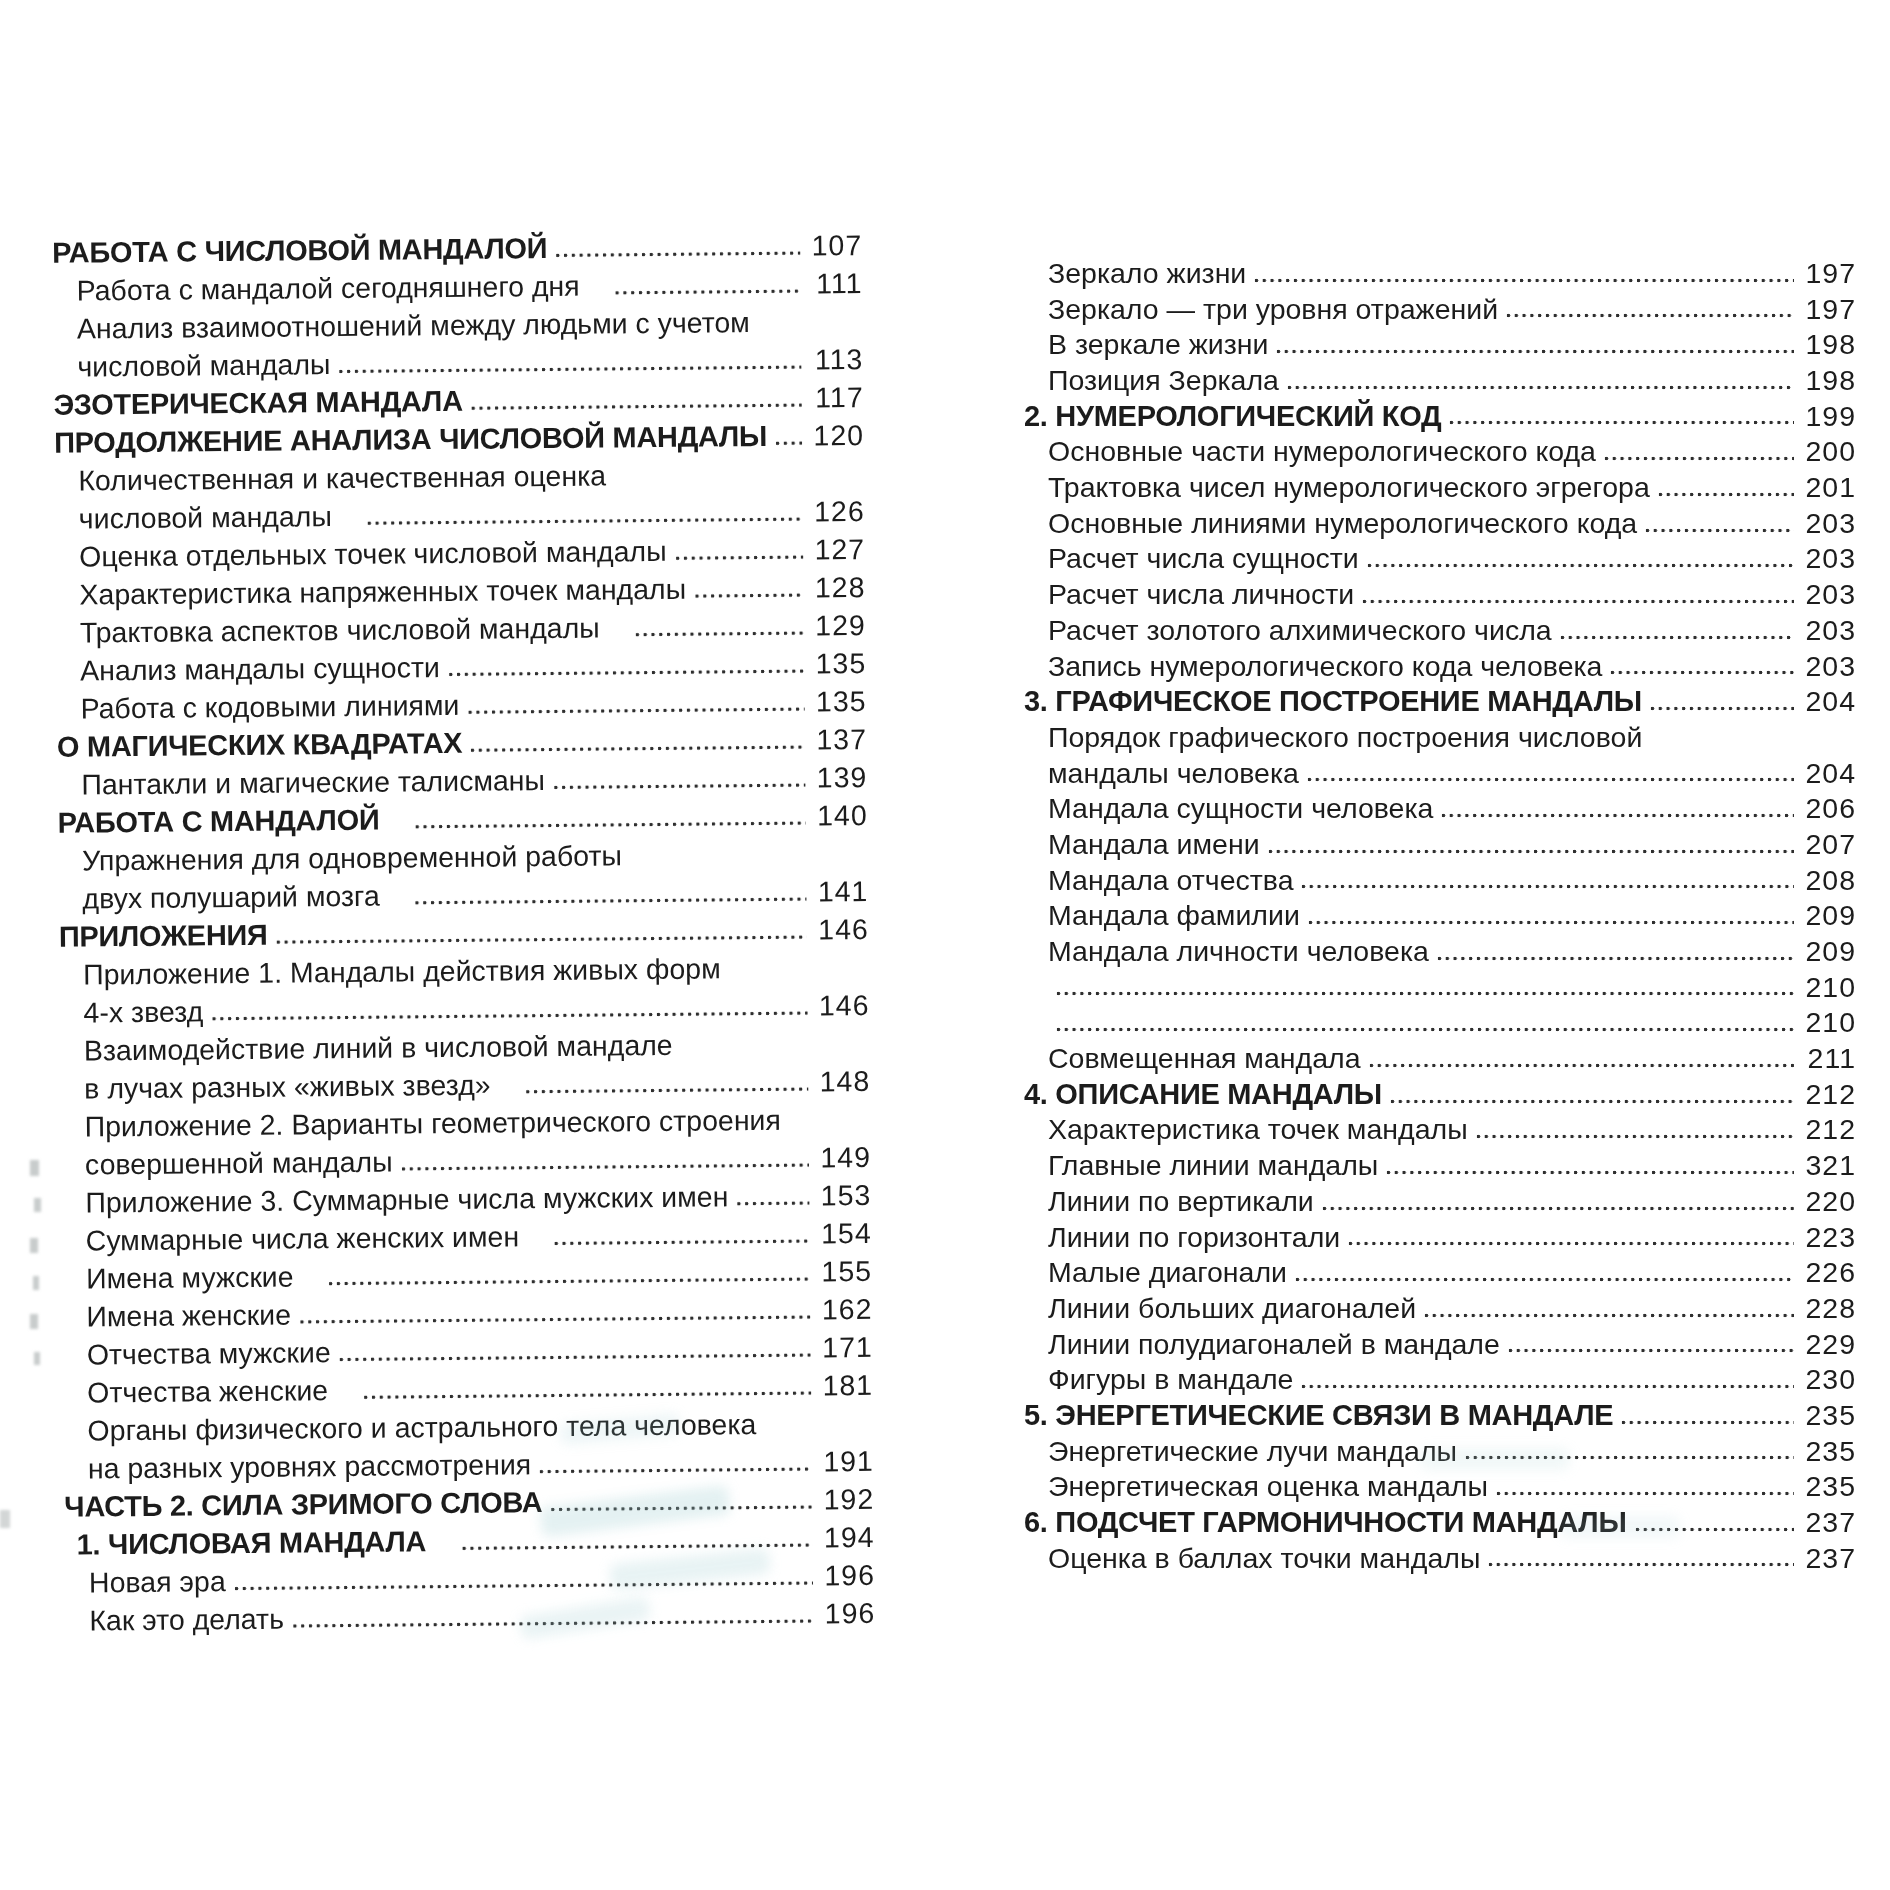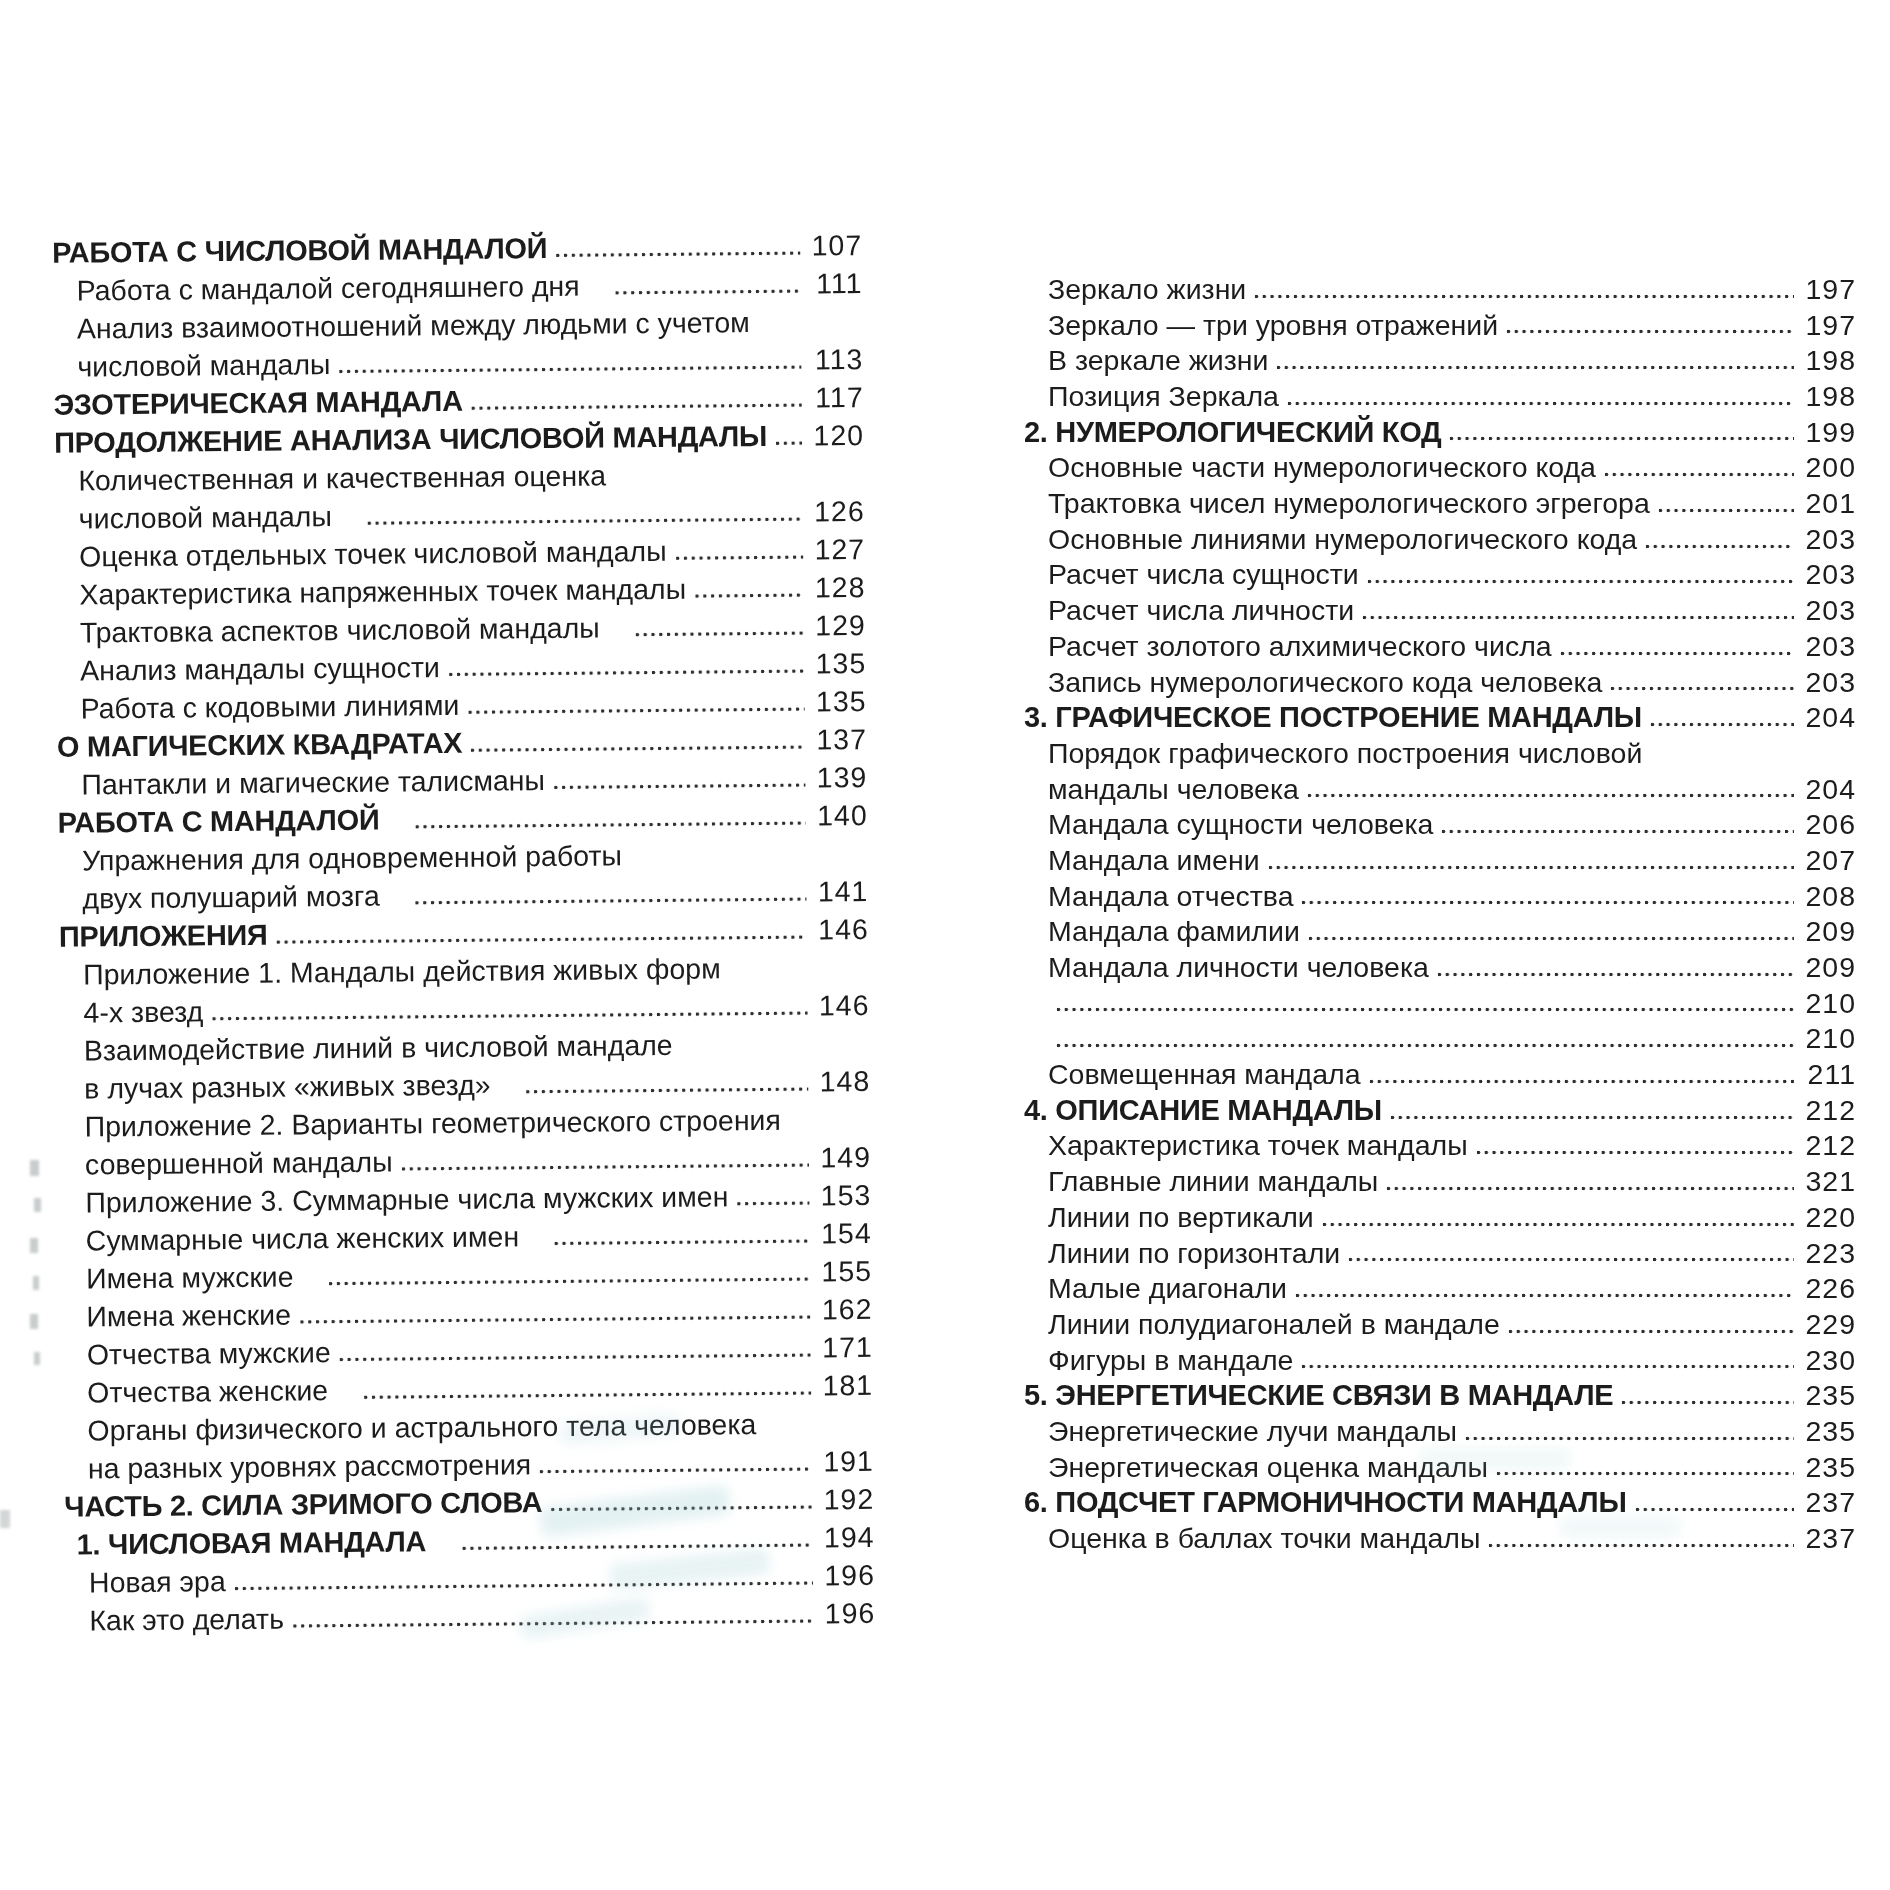--- a/index.html
+++ b/index.html
@@ -12,21 +12,21 @@
     overflow:hidden;
   }
   .column{position:absolute;}
   #left-col{
     left:52px;top:226px;width:810px;
     --rh:38px;
     transform:rotate(-0.55deg);
     transform-origin:top right;
   }
   #right-col{
-    left:1024px;top:272px;width:832px;
+    left:1024px;top:256px;width:832px;
     --rh:35.7px;
   }
   .row{
     display:flex;
     align-items:flex-end;
     height:var(--rh);
     font-size:28.5px;
     line-height:var(--rh);
     white-space:nowrap;
   }
@@ -411,20 +411,25 @@
     </div>
     <div class="row item">
       <span class="label">Линии по горизонтали</span>
       <span class="leader"></span>
       <span class="page">223</span>
     </div>
     <div class="row item">
       <span class="label">Малые диагонали</span>
       <span class="leader"></span>
       <span class="page">226</span>
+    </div>
+    <div class="row item">
+      <span class="label">Линии больших диагоналей</span>
+      <span class="leader"></span>
+      <span class="page">228</span>
     </div>
     <div class="row item">
       <span class="label">Линии полудиагоналей в мандале</span>
       <span class="leader"></span>
       <span class="page">229</span>
     </div>
     <div class="row item">
       <span class="label">Фигуры в мандале</span>
       <span class="leader"></span>
       <span class="page">230</span>

